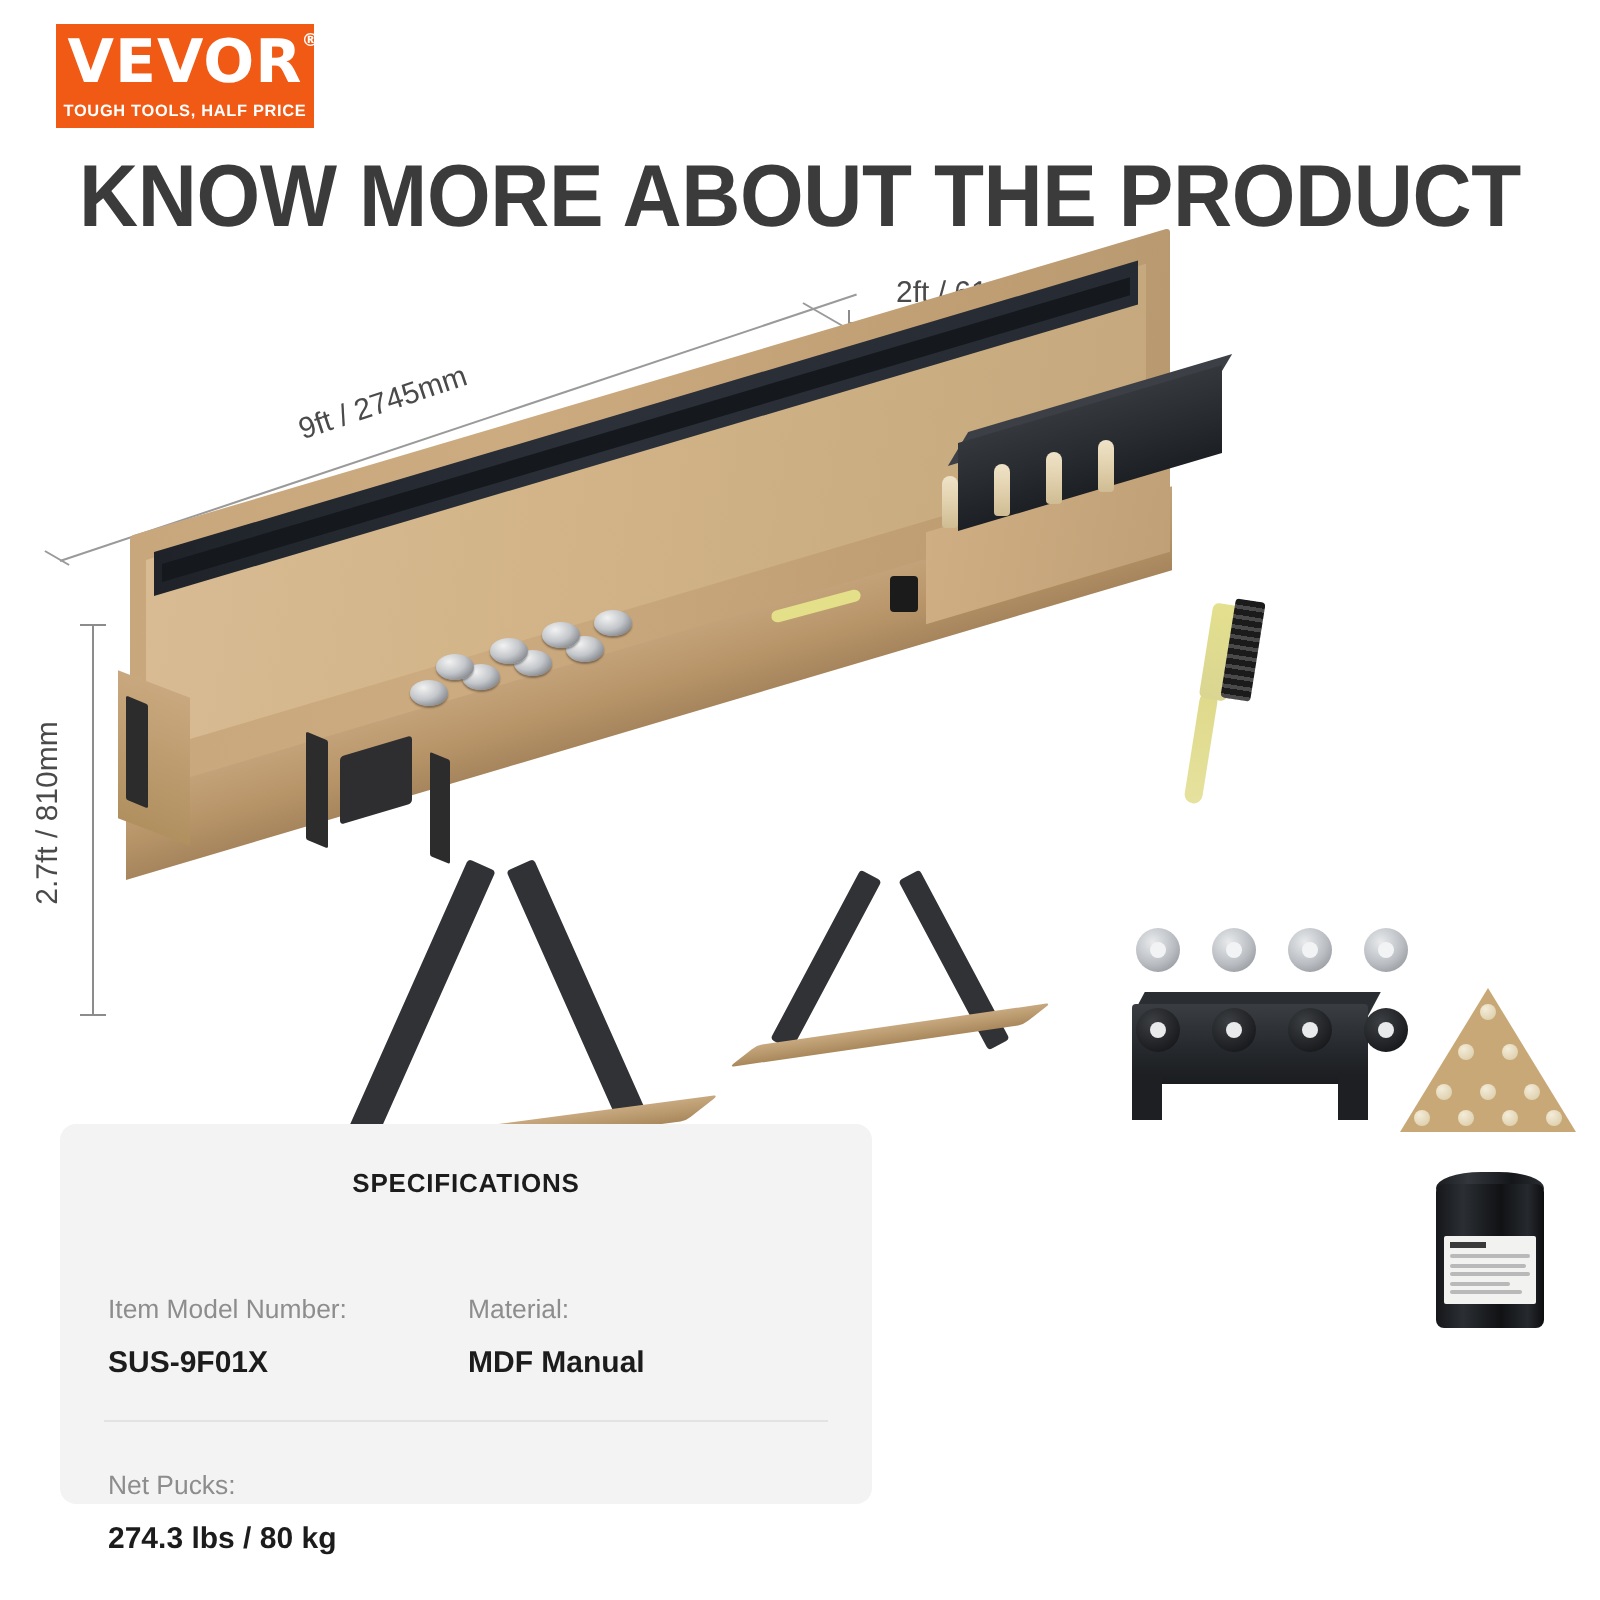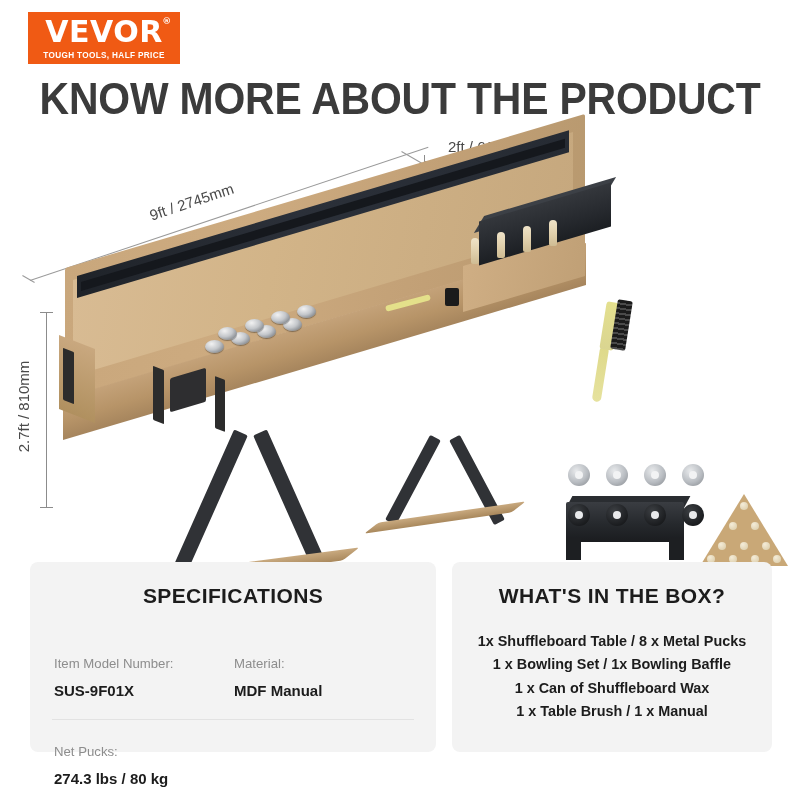--- a/index.html
+++ b/index.html
@@ -7,21 +7,21 @@
     width: 800px; height: 800px;
     background: #ffffff;
     font-family: "Liberation Sans", sans-serif;
     overflow: hidden;
   }
   .page { position: relative; width: 800px; height: 800px; background: #fff; }
 
   
   .logo {
     position: absolute; left: 28px; top: 12px;
-    width: 152px; height: 52px;
+    width: 129px; height: 52px;
     background: #f05a14;
     display: flex; flex-direction: column;
     align-items: center; justify-content: center;
   }
   .logo-word {
     color: #ffffff; font-weight: 800; font-size: 30px;
     letter-spacing: 0.5px; line-height: 1; position: relative;
     font-family: "DejaVu Sans", sans-serif;
   }
   .logo-reg {
@@ -296,21 +296,21 @@
 
   
   .panel {
     position: absolute; background: #f3f3f3; border-radius: 8px;
   }
   .panel-spec { left: 30px; top: 562px; width: 406px; height: 190px; }
   .panel-box  { left: 452px; top: 562px; width: 320px; height: 190px; }
 
   .panel-title {
     text-align: center; color: #1c1c1c;
-    font-weight: 700; font-size: 21px; letter-spacing: 0.4px;
+    font-weight: 700; font-size: 13px; letter-spacing: 0.4px;
     margin-top: 22px;
   }
 
   .spec-grid {
     display: flex; margin: 24px 0 0 24px; gap: 30px;
   }
   .spec-col { min-width: 150px; margin-top: 24px; }
   .spec-label {
     color: #8d8d8d; font-size: 13.2px; margin-bottom: 11px;
   }
@@ -463,23 +463,14 @@
     <div class="spec-divider"></div>
 
     <div class="spec-row2">
       <div class="spec-col">
         <div class="spec-label">Net Pucks:</div>
         <div class="spec-value">274.3 lbs / 80 kg</div>
       </div>
     </div>
   </div>
 
-  <div class="panel panel-box">
-    <div class="panel-title">WHAT'S IN THE BOX?</div>
-    <div class="box-list">
-      <div>1x Shuffleboard Table / 8 x Metal Pucks</div>
-      <div>1 x Bowling Set / 1x Bowling Baffle</div>
-      <div>1 x Can of Shuffleboard Wax</div>
-      <div>1 x Table Brush / 1 x Manual</div>
-    </div>
-  </div>
 
 </div>
 
 </body></html>

